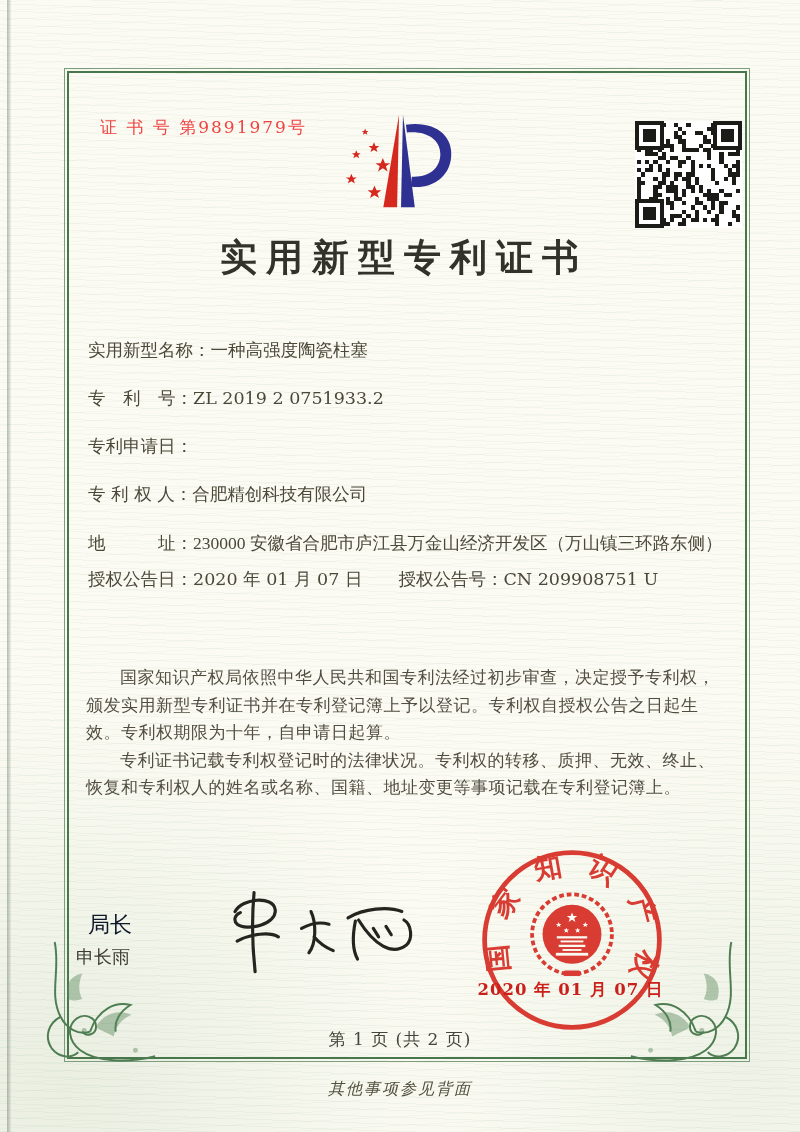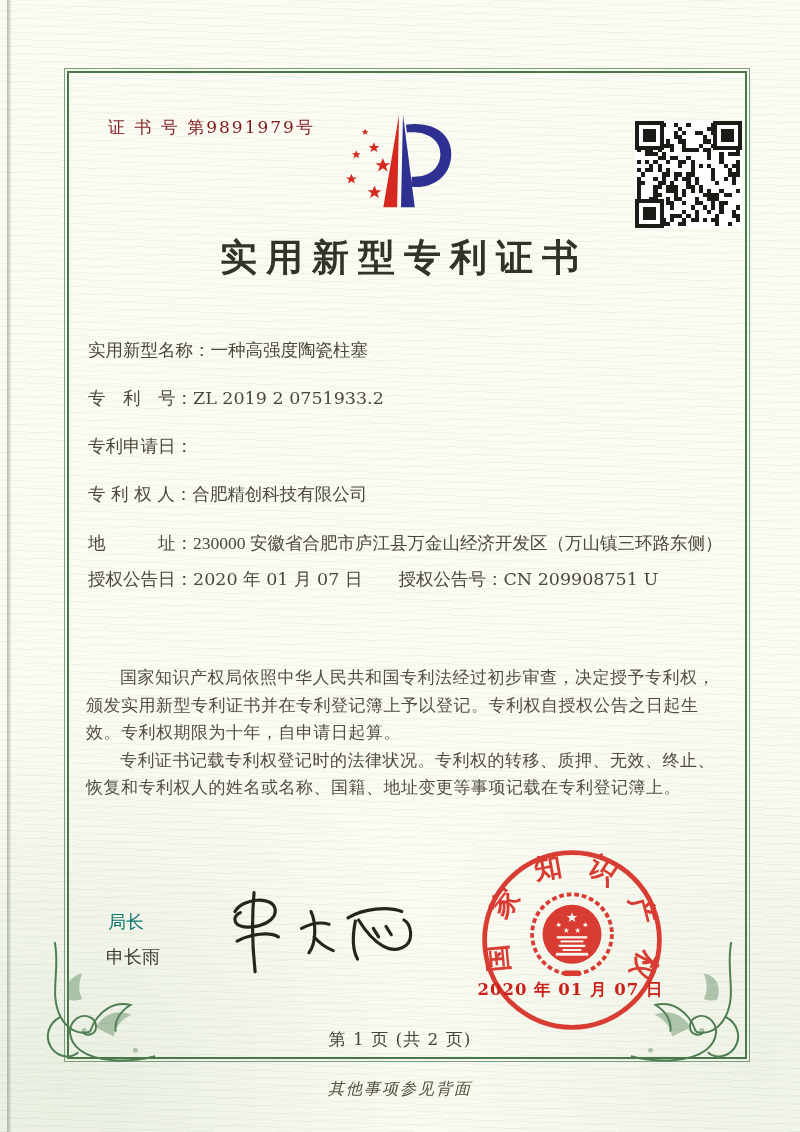--- a/index.html
+++ b/index.html
@@ -21,21 +21,21 @@
   }
   .scan-edge { position:absolute; left:7px; top:0; width:4px; height:100%;
     background:linear-gradient(90deg, rgba(90,110,90,.45), rgba(90,110,90,.08)); }
 
   
   .frame { position:absolute; left:64px; top:68px; width:686px; height:994px;
     border:1px solid #7d9c7d; }
   .frame-inner { position:absolute; inset:2px; border:2px solid #48774c; }
 
   .cert-no { position:absolute; left:100px; top:116px; font-size:17px;
-    letter-spacing:2px; color:#7f1d1d; white-space:pre;margin-left:8px; }
+    letter-spacing:2px; color:#ef4444; white-space:pre; }
 
   .title { position:absolute; left:0; right:0; top:233px; text-align:center;
     font-size:37px; font-weight:700; letter-spacing:9px; color:#33322a;margin-left:8px; }
 
   .logo { position:absolute; left:338px; top:103px; width:128px; height:116px; }
   .qr { position:absolute; left:635px; top:121px; width:107px; height:107px;
     background:#fff; padding:2px; }
   .qr-cells { position:relative; width:100%; height:100%; display:grid;
     grid-template-columns:repeat(25,1fr); grid-template-rows:repeat(25,1fr); }
   .qr-cells i { display:block; }
@@ -51,22 +51,22 @@
   .field-row.addr { line-height:27px; margin-bottom:10px;font-family:Liberation Serif, serif; }
   .lbl { white-space:pre; flex:none; }
   .val { flex:1; }
   .grant-row { display:flex; line-height:25px; }
   .grant-row .pair2 { margin-left:36px; }
 
   .paras { position:absolute; left:86px; top:664px; width:644px;
     font-size:17px; line-height:27.5px; color:#514e41; letter-spacing:.5px; }
   .paras p { text-indent:2em; }
 
-  .sig-title { position:absolute; left:88px; top:910px; font-size:18px; color:#0f766e;margin-left:20px; }
-  .sig-name  { position:absolute; left:106px; top:945px; font-size:18px; color:#3d3b31; }
+  .sig-title { position:absolute; left:88px; top:910px; font-size:22px; color:#0f172a; }
+  .sig-name  { position:absolute; left:76px; top:945px; font-size:18px; color:#3d3b31; }
   .sig-script { position:absolute; left:212px; top:882px; width:215px; height:95px; }
 
   .seal { position:absolute; left:477px; top:845px; width:190px; height:190px;
     opacity:.9; }
   .seal-date { position:absolute; left:468px; top:979px; width:205px; z-index:3;
     text-align:center; color:#c9201a; font-size:16.5px; font-weight:700;
     letter-spacing:1px; white-space:pre; }
 
   .page-num { position:absolute; left:0; right:0; top:1028px; text-align:center;
     font-size:17px; color:#45443a; letter-spacing:1px; }

